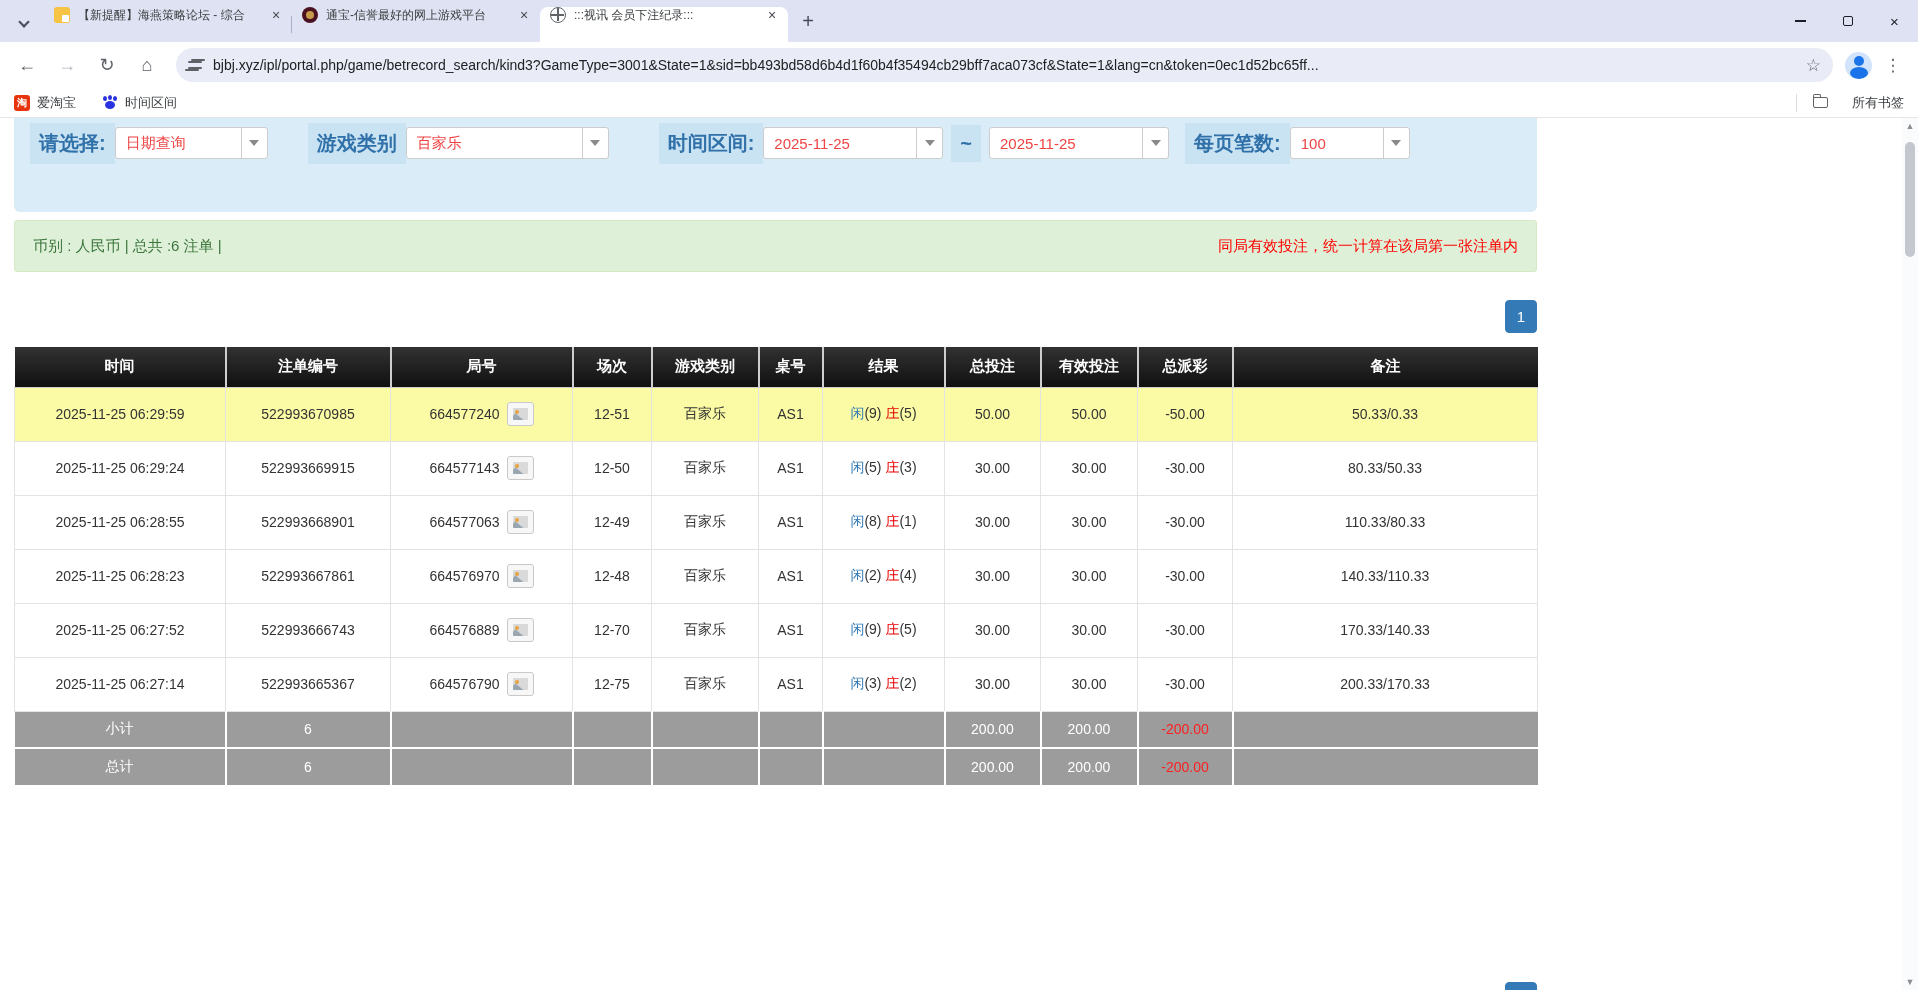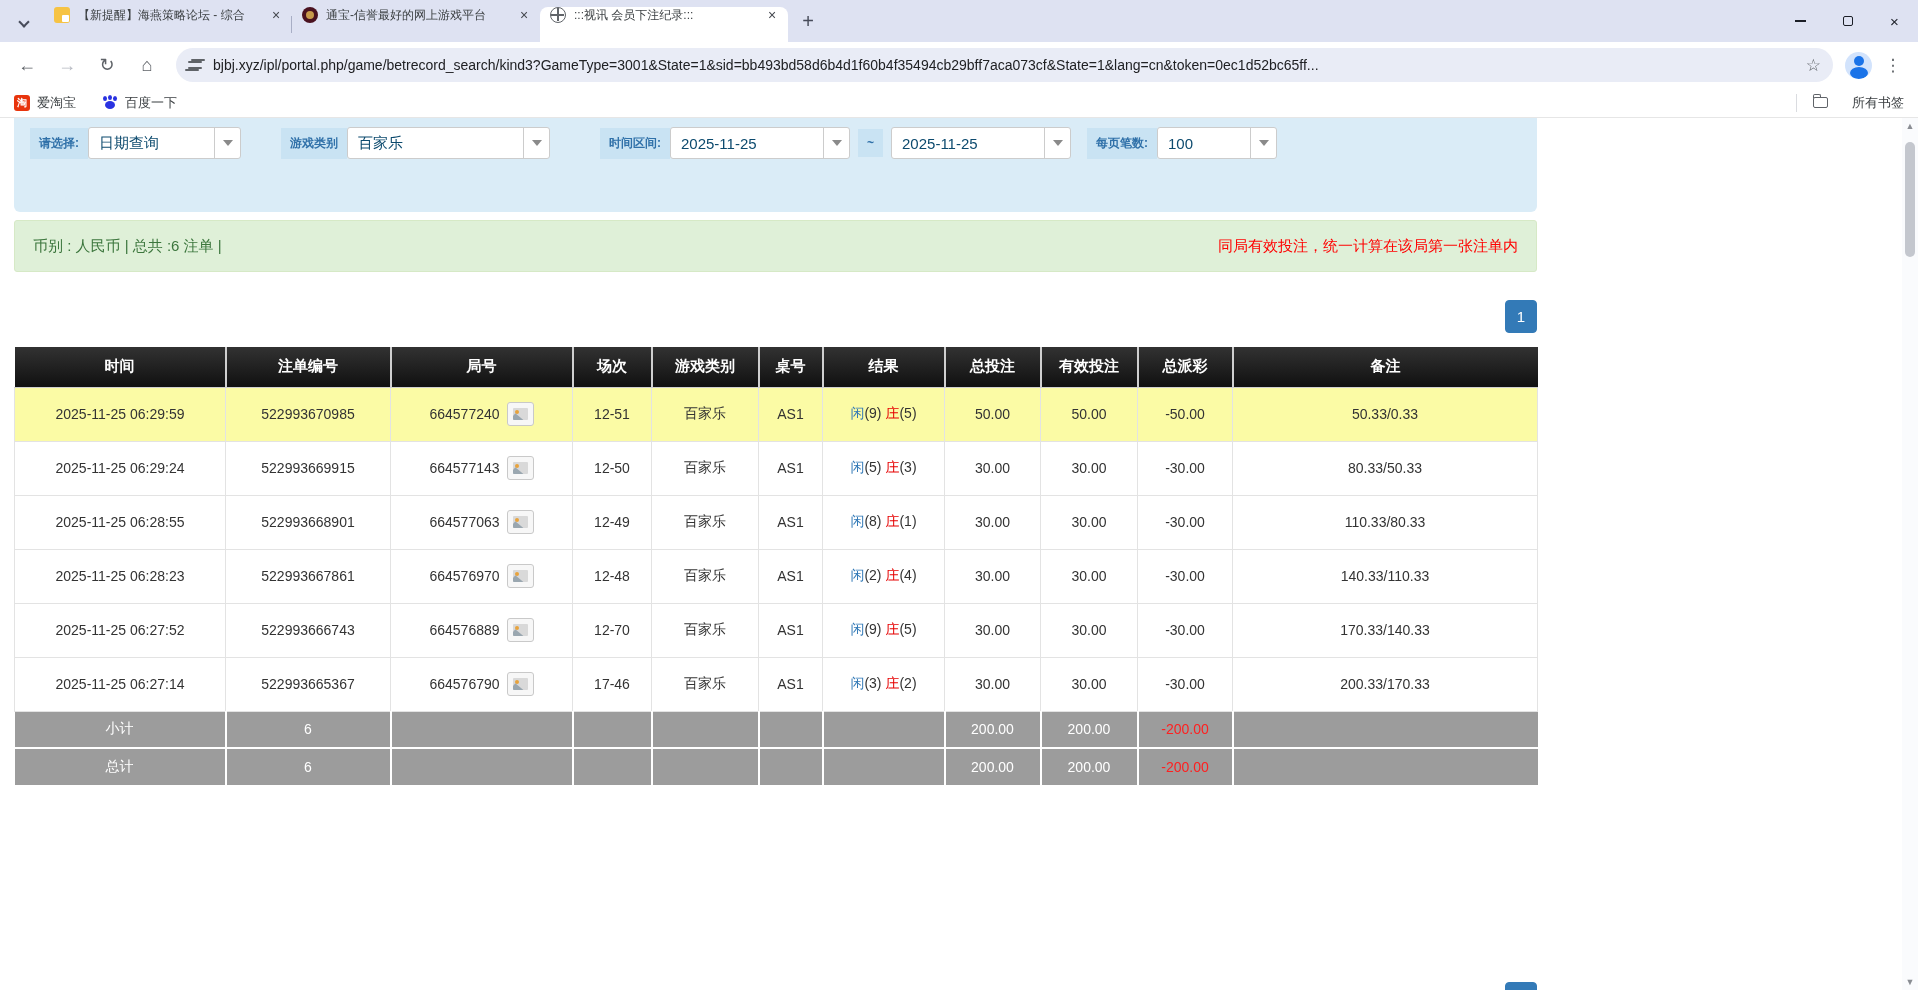--- a/index.html
+++ b/index.html
@@ -66,23 +66,23 @@
     box-shadow:5px -1px 0 #2932e1, 10px 0 0 #2932e1; }
   .bookbar-right { margin-left:auto; display:flex; align-items:center; gap:24px; border-left:1px solid #dadce0; padding-left:16px; }
   .folder-ico { width:15px; height:11px; border:1.5px solid #5f6368; border-radius:2px; position:relative; }
   .folder-ico::before { content:""; position:absolute; left:-1px; top:-4px; width:6px; height:3px; border:1.5px solid #5f6368; border-bottom:none; border-radius:2px 2px 0 0; }
 
   
   .page { position:relative; height:872px; background:#fff; }
   .filter-panel { margin:0 0 0 14px; width:1523px; height:94px; background:#daecf7; border-radius:0 0 6px 6px;
     padding:6px 14px 0 16px; }
   .frow { display:flex; align-items:center; height:38px; gap:0; }
-  .chip { background:#c9e3f3; color:#3071a9; font-weight:bold; font-size:12px; padding:7px 9px; white-space:nowrap; }
+  .chip { background:#c9e3f3; color:#3071a9; font-weight:bold; font-size:20px; padding:7px 9px; white-space:nowrap; }
   .sel { background:#fff; border:1px solid #ccc; border-radius:3px; height:32px; display:flex; align-items:center;
-    cursor:pointer; color:#0c4a6e; font-size:15px; }
+    cursor:pointer; color:#ef4444; font-size:15px; }
   .sel .sval { padding:0 10px; flex:1; white-space:nowrap; overflow:hidden; }
   .sel .arrow-box { width:26px; height:100%; border-left:1px solid #ccc; display:flex; align-items:center; justify-content:center; }
   .tri-down { width:0; height:0; border-left:5px solid transparent; border-right:5px solid transparent; border-top:6px solid #8a8a8a; }
   .btn-query { background:#5bc0de; color:#fff; border:none; border-radius:4px; height:31px; padding:0 13px;
     font-size:15px; cursor:pointer; }
 
   .summary { margin:8px 0 0 14px; width:1523px; height:52px; background:#dff0d8; border:1px solid #d6e9c6;
     border-radius:3px; display:flex; align-items:center; justify-content:space-between; padding:0 18px; font-size:15px; }
   .summary .left { color:#3c763d; }
   .summary .right { color:#f00; }
@@ -166,21 +166,21 @@
     <button class="menu-btn">⋮</button>
   </div>
 
   <div class="bookbar">
     <div class="bm">
       <span class="bm-ico bm-tao">淘</span>
       <span>爱淘宝</span>
     </div>
     <div class="bm">
       <span class="bm-ico bm-baidu"></span>
-      <span>百度一下</span>
+      <span>时间区间</span>
     </div>
     <div class="bookbar-right">
       <span class="folder-ico"></span>
       <span>所有书签</span>
     </div>
   </div>
 
   <div class="page">
 
     <div class="filter-panel">
@@ -366,21 +366,21 @@
             <td>2025-11-25 06:27:14</td>
             <td>522993665367</td>
             <td>
               <div class="round-wrap">
                 <span>664576790</span>
                 <button class="media-btn">
                   <span class="photo-ico"></span>
                 </button>
               </div>
             </td>
-            <td>17-46</td>
+            <td>12-75</td>
             <td>百家乐</td>
             <td>AS1</td>
             <td><span><span class="c-blue">闲</span><span class="c-dark">(3)</span></span> <span><span class="c-red">庄</span><span class="c-dark">(2)</span></span></td>
             <td class="num-blue">30.00</td>
             <td>30.00</td>
             <td class="c-red">-30.00</td>
             <td>200.33/170.33</td>
           </tr>
           <tr class="total ">
             <td>小计</td>

